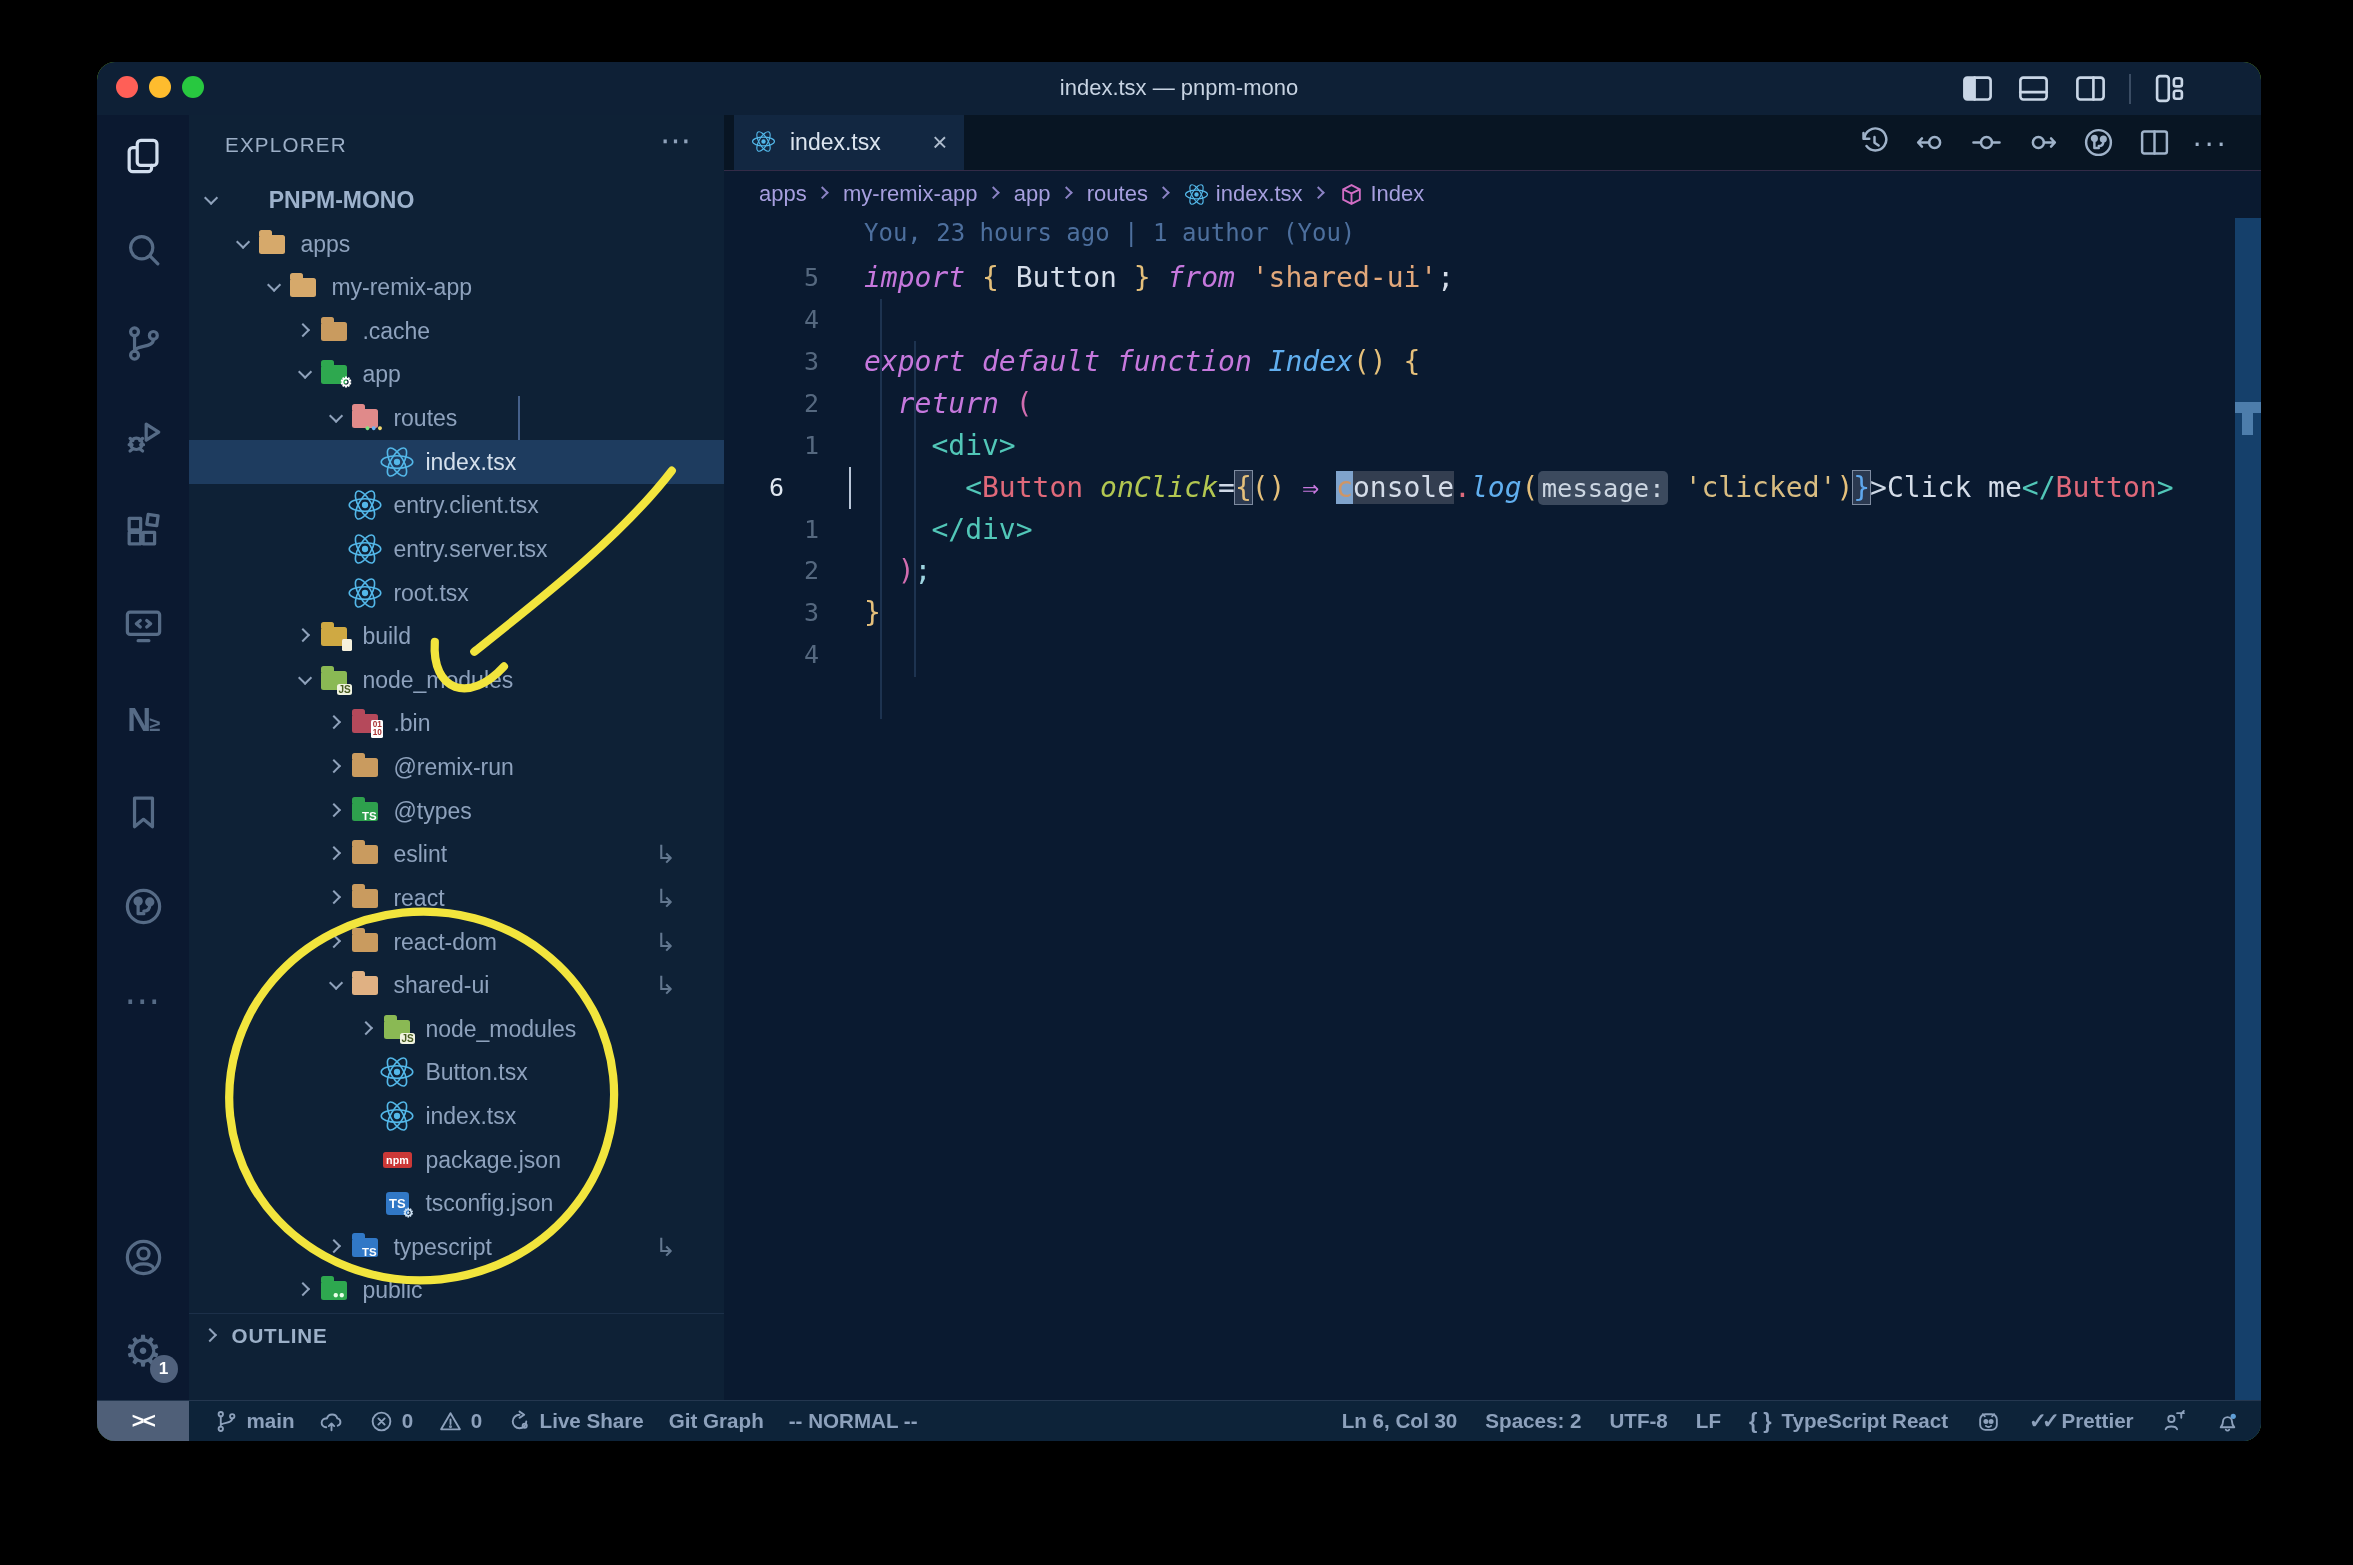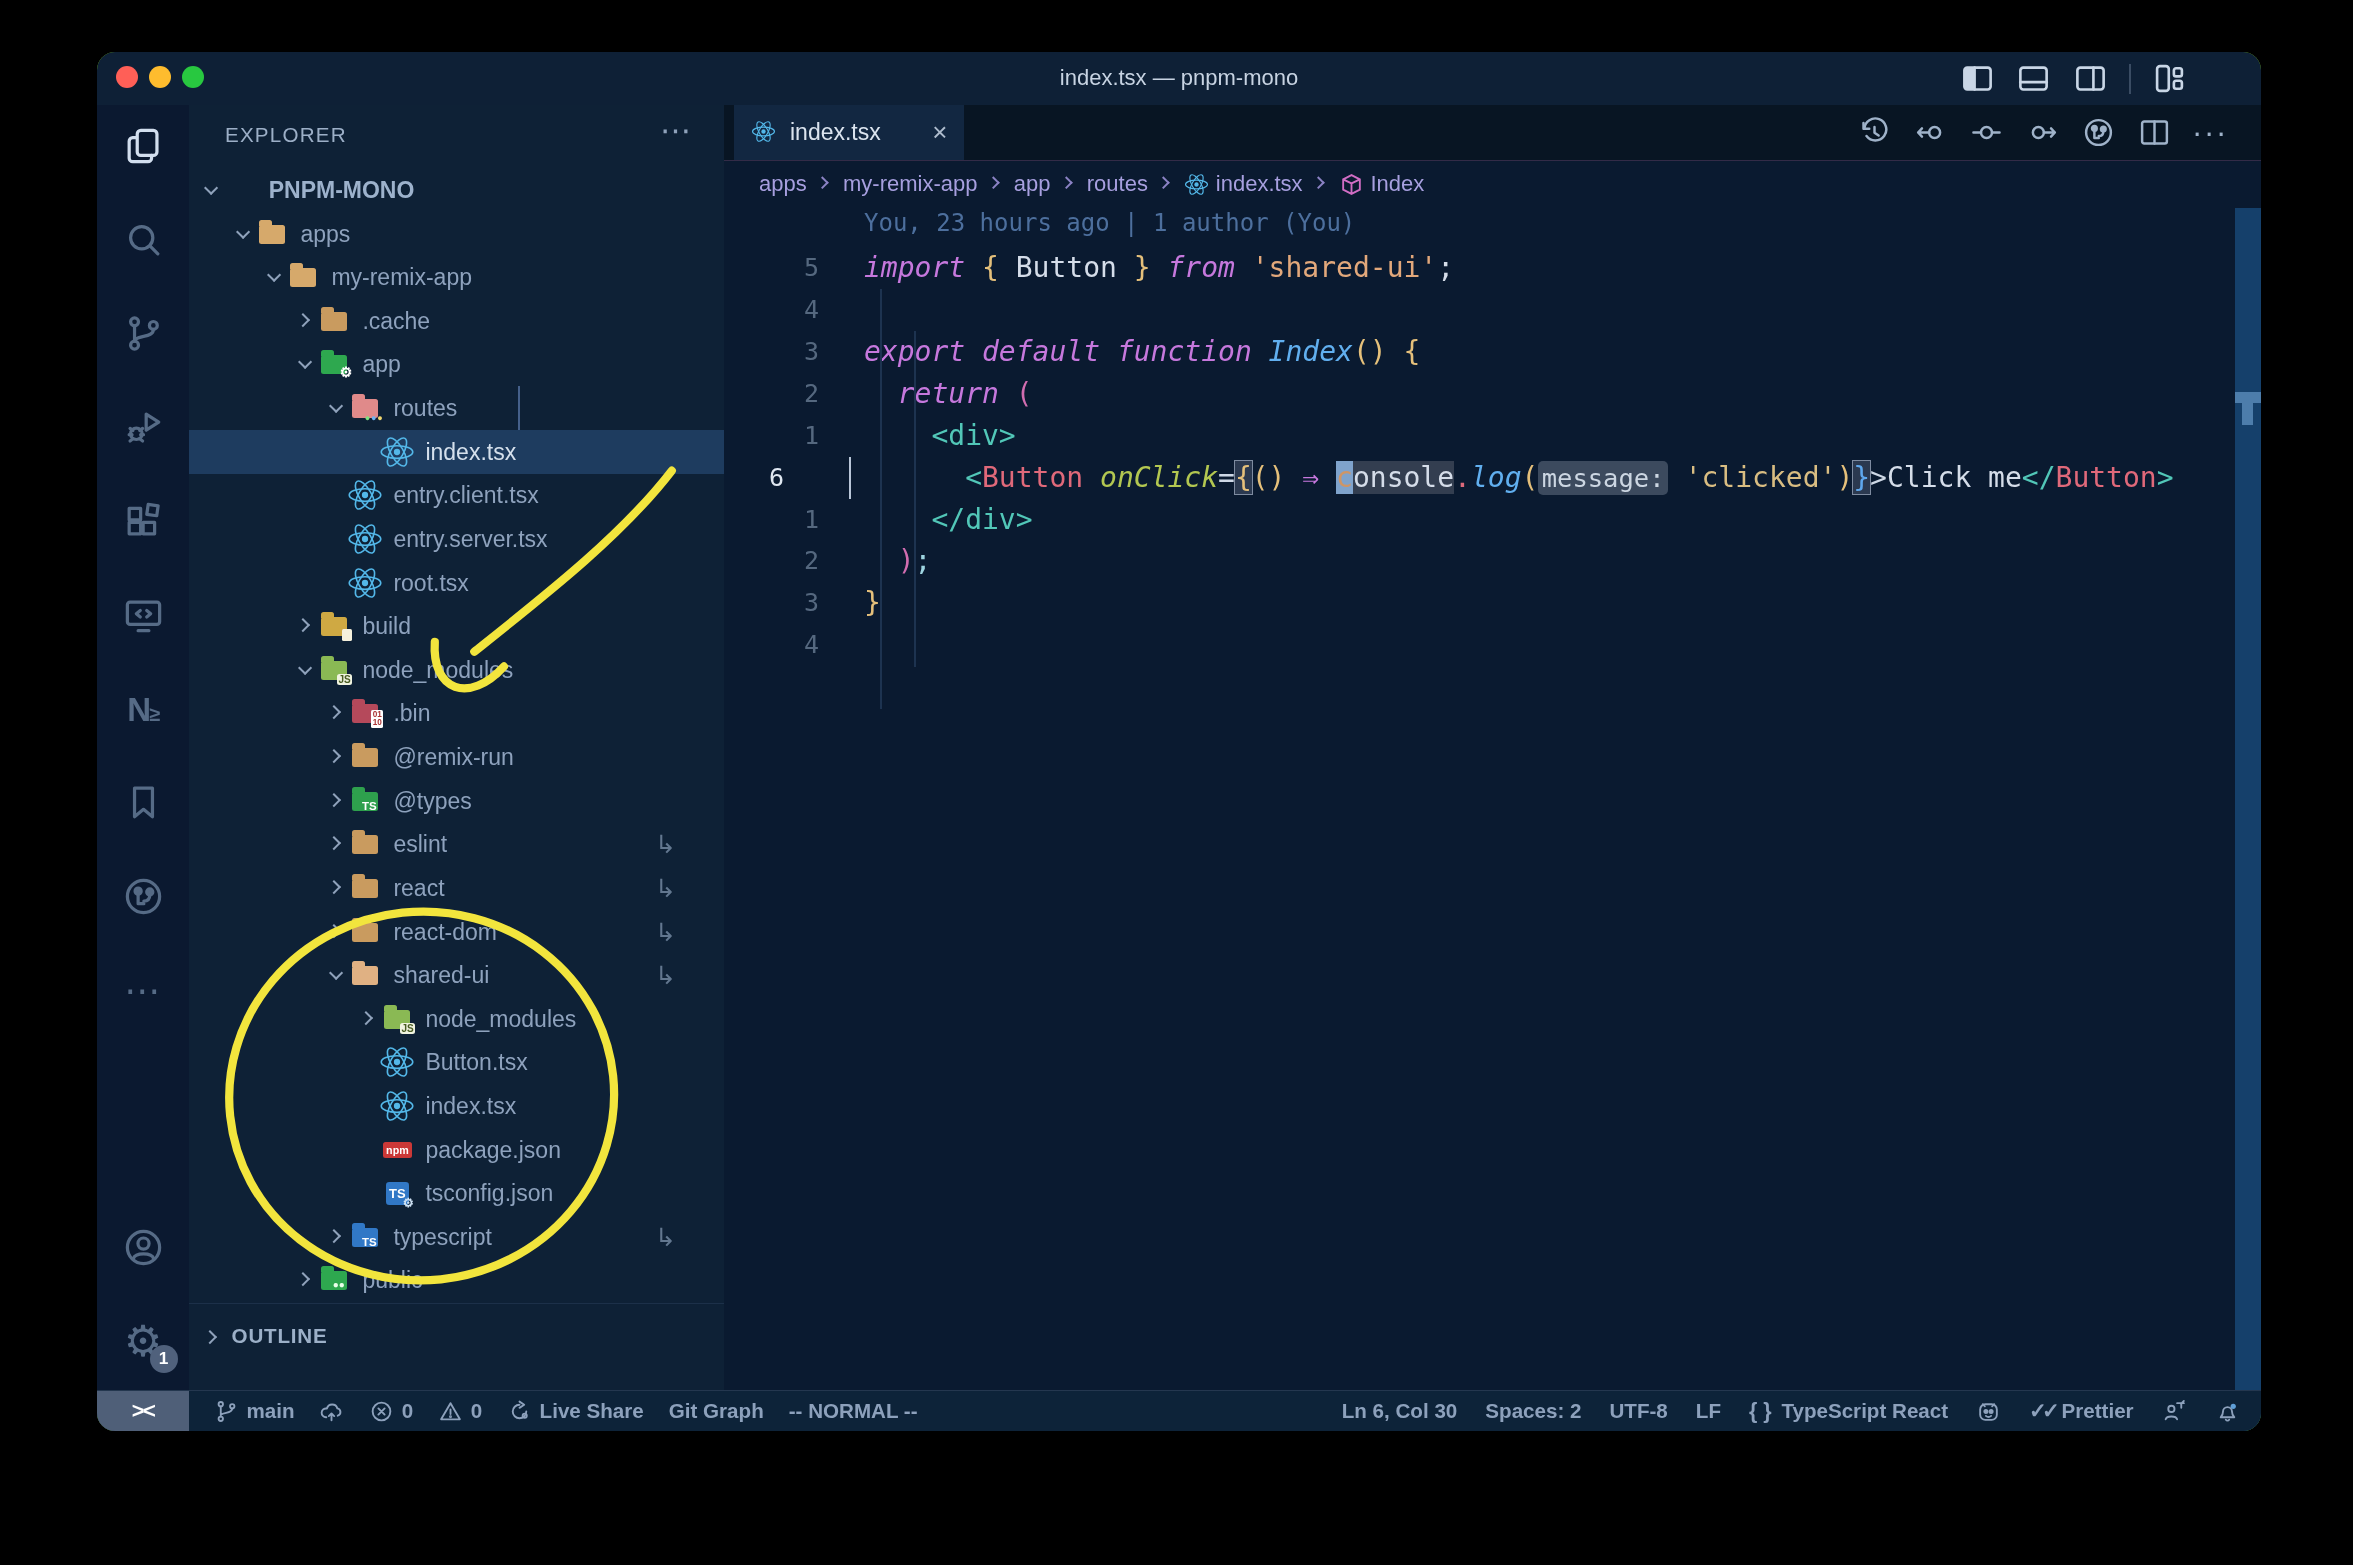--- a/index.html
+++ b/index.html
@@ -1,19 +1,19 @@
 <!DOCTYPE html>
 <html style="font-size:13px"><head>
 <meta charset="utf-8">
 <style>
   html,body{margin:0;padding:0;background:#000;}
   #stage{position:relative;width:2354px;height:1565px;background:#000;overflow:hidden;
          font-family:"Liberation Sans",sans-serif;-webkit-font-smoothing:antialiased;}
   
-  #win{position:absolute;left:97px;top:52px;width:2164px;height:1379px;background:#84cc16;
+  #win{position:absolute;left:97px;top:62px;width:2164px;height:1379px;background:#84cc16;
        border-radius:18px;overflow:hidden;box-shadow:0 25px 74px rgba(0,0,0,.8);}
   #titlebar{position:absolute;left:0;top:0;right:0;height:53px;background:#0e2036;}
   .tl{position:absolute;top:14px;width:22px;height:22px;border-radius:50%;}
   #tl-close{left:19px;background:#ff5f57;} #tl-min{left:52px;background:#febc2e;} #tl-zoom{left:85px;background:#28c840;}
   #win-title{position:absolute;left:0;right:0;top:13px;text-align:center;color:#c7d3e2;font-size:22px;}
   #layout-btns{position:absolute;right:74px;top:10px;display:flex;gap:21.4px;align-items:center;color:#c9d6e6;}
   #layout-btns .lbtn{width:35px;height:33px;display:flex;align-items:center;justify-content:center;}
   #layout-btns .sep{width:1.6px;height:30px;background:#3a4c63;}
   
   #bodyrow{position:absolute;left:0;top:53px;right:0;bottom:40px;}
@@ -41,21 +41,21 @@
      border-right:2.5px solid #8fa2bb;border-bottom:2.5px solid #8fa2bb;transform:rotate(45deg);}
   .chev.right::before{transform:rotate(-45deg);left:3.3px;top:5px;}
   .chev.none::before{display:none;}
   .ticon{width:36px;height:30px;display:flex;align-items:center;justify-content:center;position:relative;flex:none;margin-right:10px;}
   .fico{position:relative;width:26px;height:19px;border-radius:2.5px;}
   .fico::before{content:"";position:absolute;top:-5px;left:0;width:12.3px;height:6.6px;border-radius:2.5px 2.5px 0 0;background:inherit;}
   .fbadge{position:absolute;font-weight:bold;right:-5px;bottom:-5.8px;line-height:1;}
   .tlabel{white-space:nowrap;}
   .symlink{position:absolute;right:48px;color:#62778f;font-size:25px;}
   .guide{position:absolute;width:1.6px;background:#45608a;}
-  .section-row{position:absolute;left:0;right:0;height:44px;display:flex;align-items:flex-end;border-top:1.6px solid #1c3049;color:#9cb0c8;font-weight:bold;font-size:20.6px;letter-spacing:0.8px;}
+  .section-row{position:absolute;left:0;right:0;height:44px;display:flex;align-items:center;border-top:1.6px solid #1c3049;color:#9cb0c8;font-weight:bold;font-size:20.6px;letter-spacing:0.8px;}
   
   #editor{position:absolute;left:627px;top:0;right:0;bottom:0;background:#0a1a30;}
   #tabstrip{position:absolute;left:0;top:0;right:0;height:55px;background:#081523;border-bottom:1.6px solid #332b47;}
   #tab-active{position:absolute;left:10px;top:0;width:230px;height:55px;background:#122741;display:flex;align-items:center;gap:11.5px;padding:0 16.5px;box-sizing:border-box;}
   #tab-label{color:#dbe4ef;font-size:23px;}
   #tab-close{margin-left:auto;color:#aebccd;font-size:26px;}
   #editor-actions{position:absolute;right:33px;top:0;height:55px;display:flex;align-items:center;gap:20px;color:#9fb2c9;}
   #editor-actions .ea{width:36px;height:36px;display:flex;align-items:center;justify-content:center;}
   #editor-actions svg{width:33px;height:33px;}
   #breadcrumbs{position:absolute;left:0;top:55px;right:0;height:48px;display:flex;align-items:center;padding-left:35px;gap:6.6px;color:#a79fdf;font-size:22px;}

